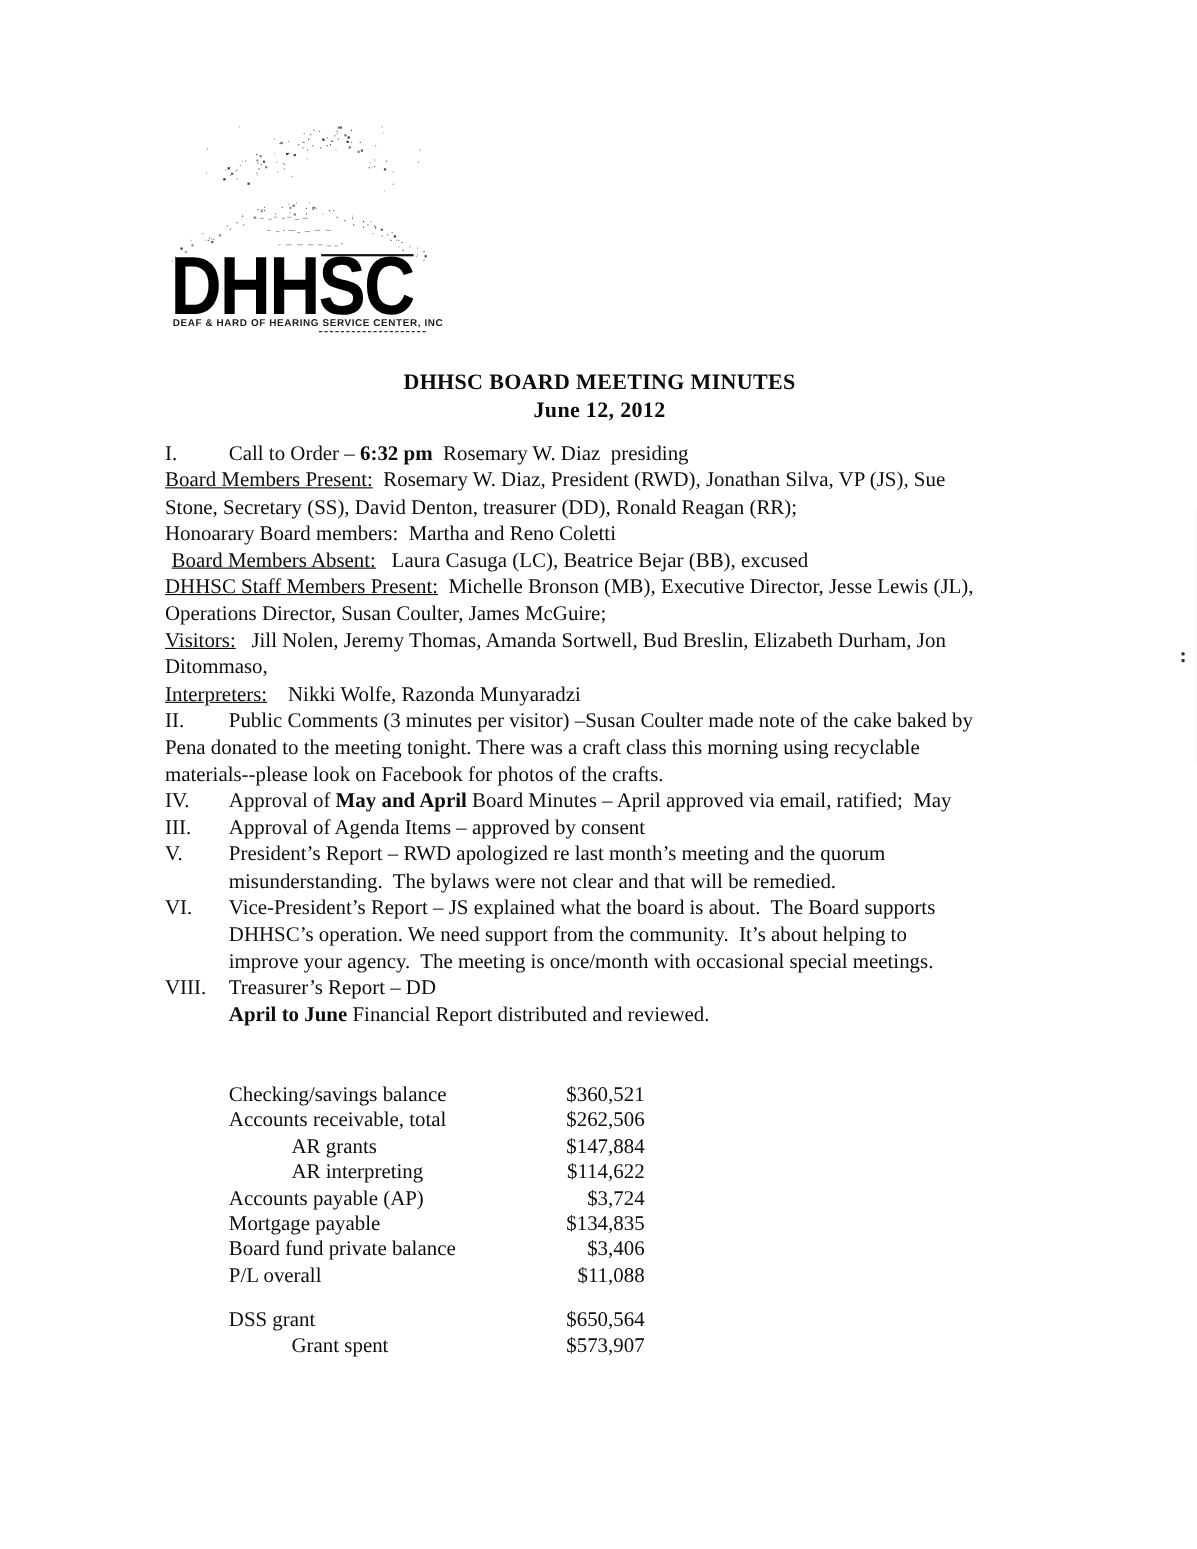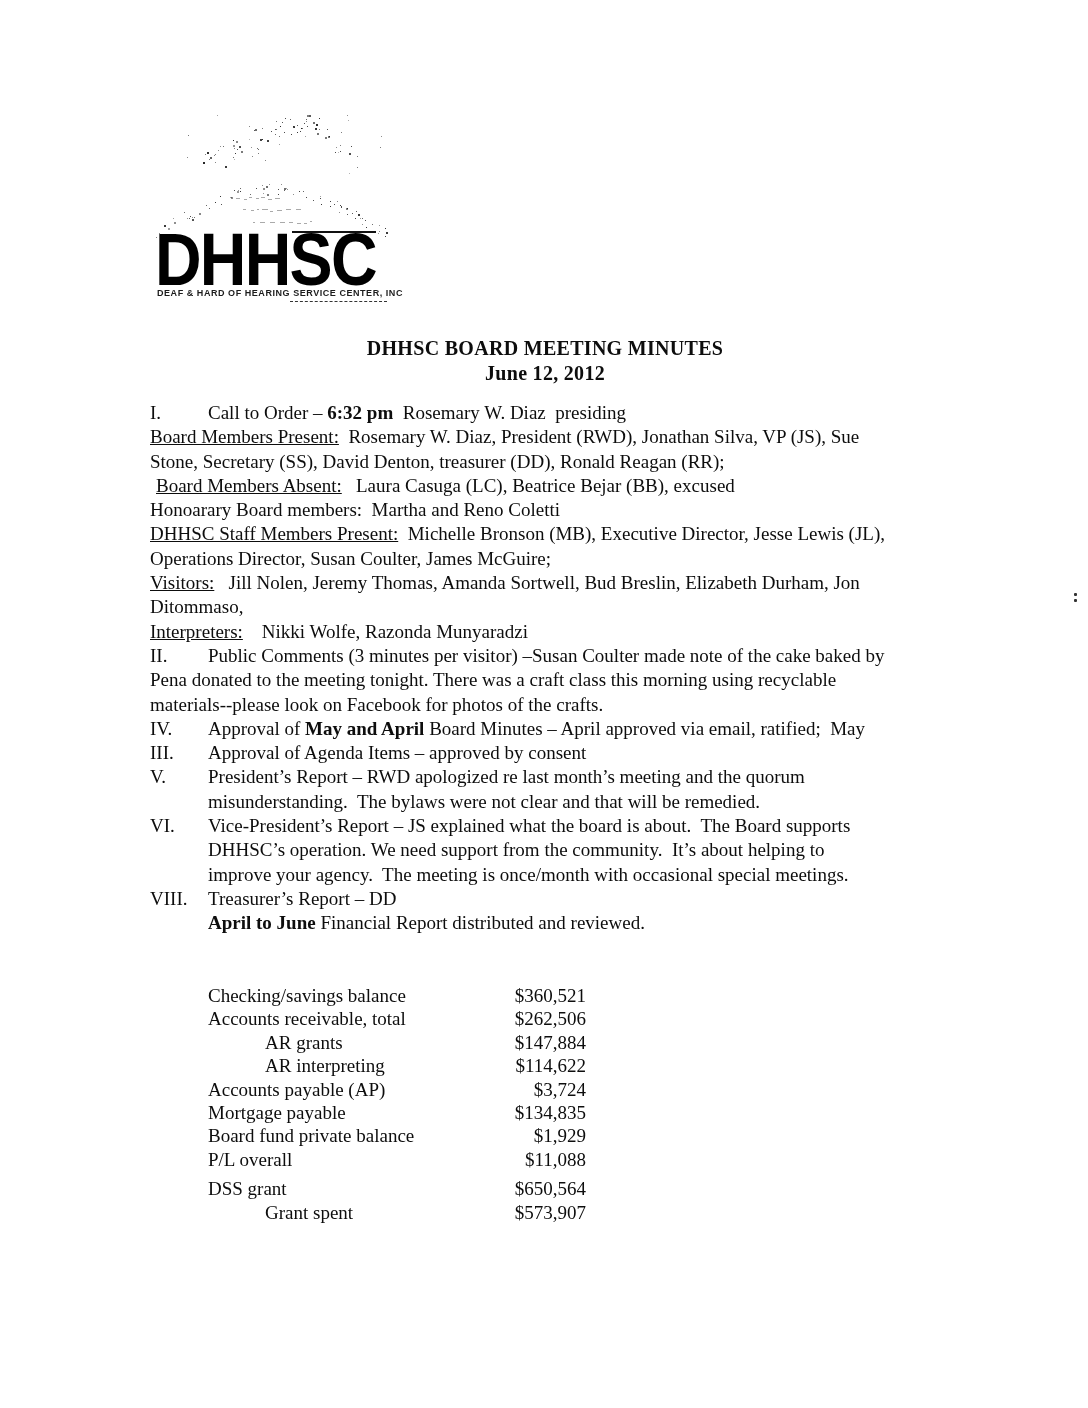--- a/index.html
+++ b/index.html
@@ -52,21 +52,21 @@
   .ind2{padding-left:120px;}
   .lead{padding-left:6px;}
   
   .fin-table{
     position:absolute;left:208px;top:984px;width:378px;
     font-size:19px;
   }
   .fin-row{display:flex;justify-content:space-between;height:23.4px;line-height:23.4px;white-space:pre;}
   .fin-label.sub{padding-left:57px;}
   .fin-value{text-align:right;}
-  .grant-group{margin-top:6px;}
+  .grant-group{margin-top:17px;}
   
   .artifact{position:absolute;left:1074px;top:593px;width:3px;height:9px;}
   .artifact i{position:absolute;left:0;width:3px;height:3px;background:#333;border-radius:1px;}
   .artifact i:nth-child(1){top:0;}
   .artifact i:nth-child(2){top:6px;}
 </style>
 </head>
 <body>
 
 <div class="page">
@@ -273,22 +273,22 @@
 
   <div class="title-block">
     <div>DHHSC BOARD MEETING MINUTES</div>
     <div>June 12, 2012</div>
   </div>
 
   <div class="body-text" id="body-text">
       <div class="text-line"><span class="num">I.</span><span>Call to Order – </span><span class="b">6:32 pm</span><span>  Rosemary W. Diaz  presiding</span></div>
       <div class="text-line"><span class="u">Board Members Present:</span><span>  Rosemary W. Diaz, President (RWD), Jonathan Silva, VP (JS), Sue</span></div>
       <div class="text-line"><span>Stone, Secretary (SS), David Denton, treasurer (DD), Ronald Reagan (RR);</span></div>
+      <div class="text-line"><span>Honoarary Board members:  Martha and Reno Coletti</span></div>
       <div class="text-line lead"><span class="u">Board Members Absent:</span><span>   Laura Casuga (LC), Beatrice Bejar (BB), excused</span></div>
-      <div class="text-line"><span>Honoarary Board members:  Martha and Reno Coletti</span></div>
       <div class="text-line"><span class="u">DHHSC Staff Members Present:</span><span>  Michelle Bronson (MB), Executive Director, Jesse Lewis (JL),</span></div>
       <div class="text-line"><span>Operations Director, Susan Coulter, James McGuire;</span></div>
       <div class="text-line"><span class="u">Visitors:</span><span>   Jill Nolen, Jeremy Thomas, Amanda Sortwell, Bud Breslin, Elizabeth Durham, Jon</span></div>
       <div class="text-line"><span>Ditommaso,</span></div>
       <div class="text-line"><span class="u">Interpreters:</span><span>    Nikki Wolfe, Razonda Munyaradzi</span></div>
       <div class="text-line"><span class="num">II.</span><span>Public Comments (3 minutes per visitor) –Susan Coulter made note of the cake baked by</span></div>
       <div class="text-line"><span>Pena donated to the meeting tonight. There was a craft class this morning using recyclable</span></div>
       <div class="text-line"><span>materials--please look on Facebook for photos of the crafts.</span></div>
       <div class="text-line"><span class="num">IV.</span><span>Approval of </span><span class="b">May and April</span><span> Board Minutes – April approved via email, ratified;  May</span></div>
       <div class="text-line"><span class="num">III.</span><span>Approval of Agenda Items – approved by consent</span></div>
@@ -302,21 +302,21 @@
     </div>
 
   <div class="fin-table">
     <div id="balance-rows">
         <div class="fin-row"><span class="fin-label">Checking/savings balance</span><span class="fin-value">$360,521</span></div>
         <div class="fin-row"><span class="fin-label">Accounts receivable, total</span><span class="fin-value">$262,506</span></div>
         <div class="fin-row"><span class="fin-label sub">AR grants</span><span class="fin-value">$147,884</span></div>
         <div class="fin-row"><span class="fin-label sub">AR interpreting</span><span class="fin-value">$114,622</span></div>
         <div class="fin-row"><span class="fin-label">Accounts payable (AP)</span><span class="fin-value">$3,724</span></div>
         <div class="fin-row"><span class="fin-label">Mortgage payable</span><span class="fin-value">$134,835</span></div>
-        <div class="fin-row"><span class="fin-label">Board fund private balance</span><span class="fin-value">$1,929</span></div>
+        <div class="fin-row"><span class="fin-label">Board fund private balance</span><span class="fin-value">$3,406</span></div>
         <div class="fin-row"><span class="fin-label">P/L overall</span><span class="fin-value">$11,088</span></div>
       </div>
     <div id="grant-rows" class="grant-group">
         <div class="fin-row"><span class="fin-label">DSS grant</span><span class="fin-value">$650,564</span></div>
         <div class="fin-row"><span class="fin-label sub">Grant spent</span><span class="fin-value">$573,907</span></div>
       </div>
   </div>
 
   <div class="artifact">
       <i></i>

